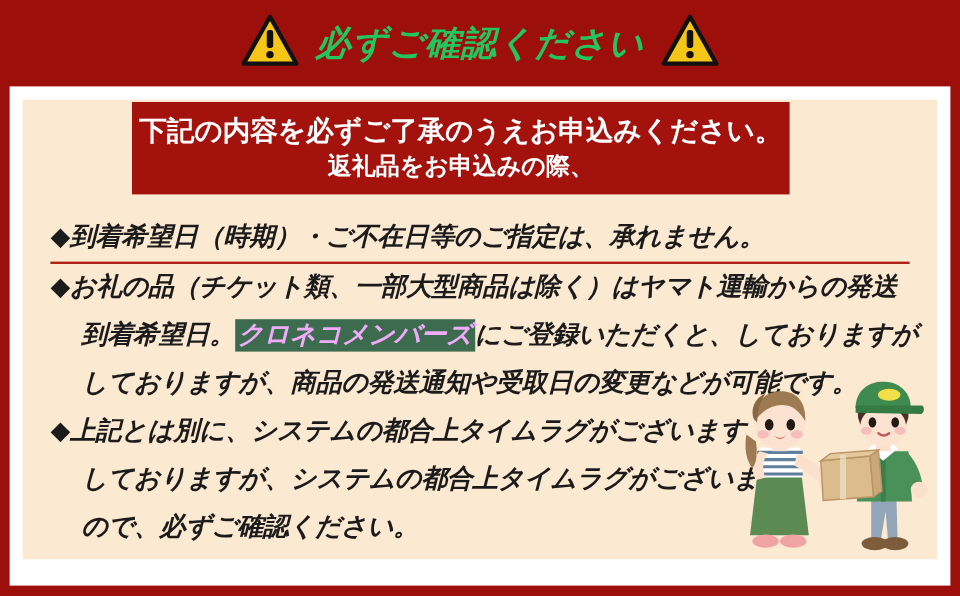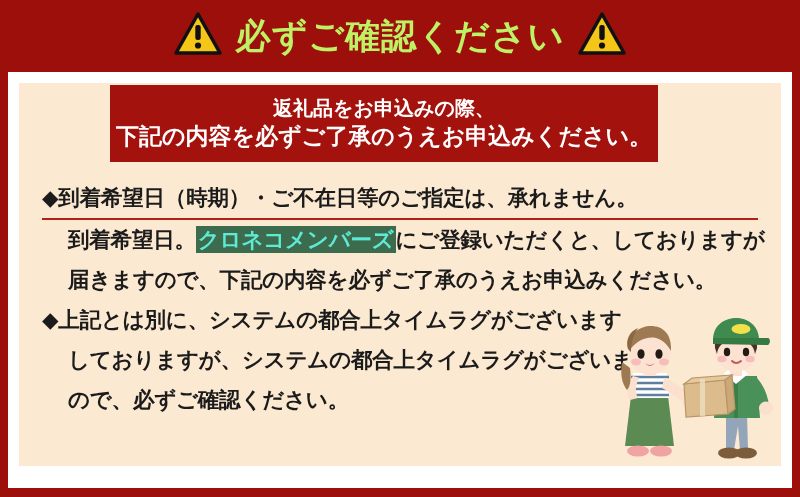--- a/index.html
+++ b/index.html
@@ -30,26 +30,27 @@
     position: absolute;
     left: 0; top: 0;
     width: 800px; height: 72px;
     background: #9c0f0b;
     display: flex;
     align-items: center;
     justify-content: center;
     gap: 14px;
   }
   .header-title {
-    color: #bef264;
-    font-size: 35px;
+    color: #22c55e;
+    font-size: 29px;
     font-weight: bold;
     letter-spacing: 1px;
     white-space: nowrap;
     line-height: 1;
+    font-style: italic;
   }
   .warn-icon { display: block; }
 
   
   .panel {
     position: absolute;
     left: 19px;
     top: 83px;
     width: 762px;
     height: 383px;
@@ -79,37 +80,37 @@
   .banner-line-1 { font-size: 20px; }
   .banner-line-2 { font-size: 23px; }
 
   
   .body-text {
     position: absolute;
     left: 42px;
     top: 178px;
     width: 730px;
   }
-  .para { margin: 0; }
+  .para { margin: 0; font-style: italic; }
   .line {
     color: #1b1b1b;
     font-size: 21.5px;
     font-weight: bold;
     line-height: 40px;
     white-space: nowrap;
     letter-spacing: -0.2px;
   }
   .line.indent { padding-left: 26px; }
   .underline-row {
     border-bottom: 2px solid #b02218;
     width: 716px;
   }
   .hl {
     background: #3c6b4e;
-    color: #5eead4;
+    color: #f0abfc;
     padding: 1px 2px;
   }
 
   
   .illustration {
     position: absolute;
     left: 600px;
     top: 318px;
     width: 182px;
     height: 148px;
@@ -134,33 +135,34 @@
         <path d="M24 2 L46 41 L2 41 Z" fill="#f5c518" stroke="#111111" stroke-width="3.5" stroke-linejoin="round"></path>
         <rect x="21.3" y="13" width="5.4" height="15" rx="2.2" fill="#111111"></rect>
         <circle cx="24" cy="33.5" r="3.1" fill="#111111"></circle>
       </svg>
     </span>
   </div>
 
   <div class="panel"></div>
 
   <div class="banner">
+    <div class="banner-line banner-line-2">下記の内容を必ずご了承のうえお申込みください。</div>
     <div class="banner-line banner-line-1">返礼品をお申込みの際、</div>
-    <div class="banner-line banner-line-2">下記の内容を必ずご了承のうえお申込みください。</div>
   </div>
 
   <div class="body-text">
 
     <div class="para">
       <div class="line underline-row">◆到着希望日（時期）・ご不在日等のご指定は、承れません。</div>
     </div>
 
     <div class="para">
+      <div class="line">◆お礼の品（チケット類、一部大型商品は除く）はヤマト運輸からの発送</div>
       <div class="line indent"><span>到着希望日。</span><span class="hl">クロネコメンバーズ</span><span>にご登録いただくと、しておりますが</span></div>
-      <div class="line indent">届きますので、下記の内容を必ずご了承のうえお申込みください。</div>
+      <div class="line indent">しておりますが、商品の発送通知や受取日の変更などが可能です。</div>
     </div>
 
     <div class="para">
       <div class="line">◆上記とは別に、システムの都合上タイムラグがございます</div>
       <div class="line indent">しておりますが、システムの都合上タイムラグがございます</div>
       <div class="line indent">ので、必ずご確認ください。</div>
     </div>
 
   </div>
 

